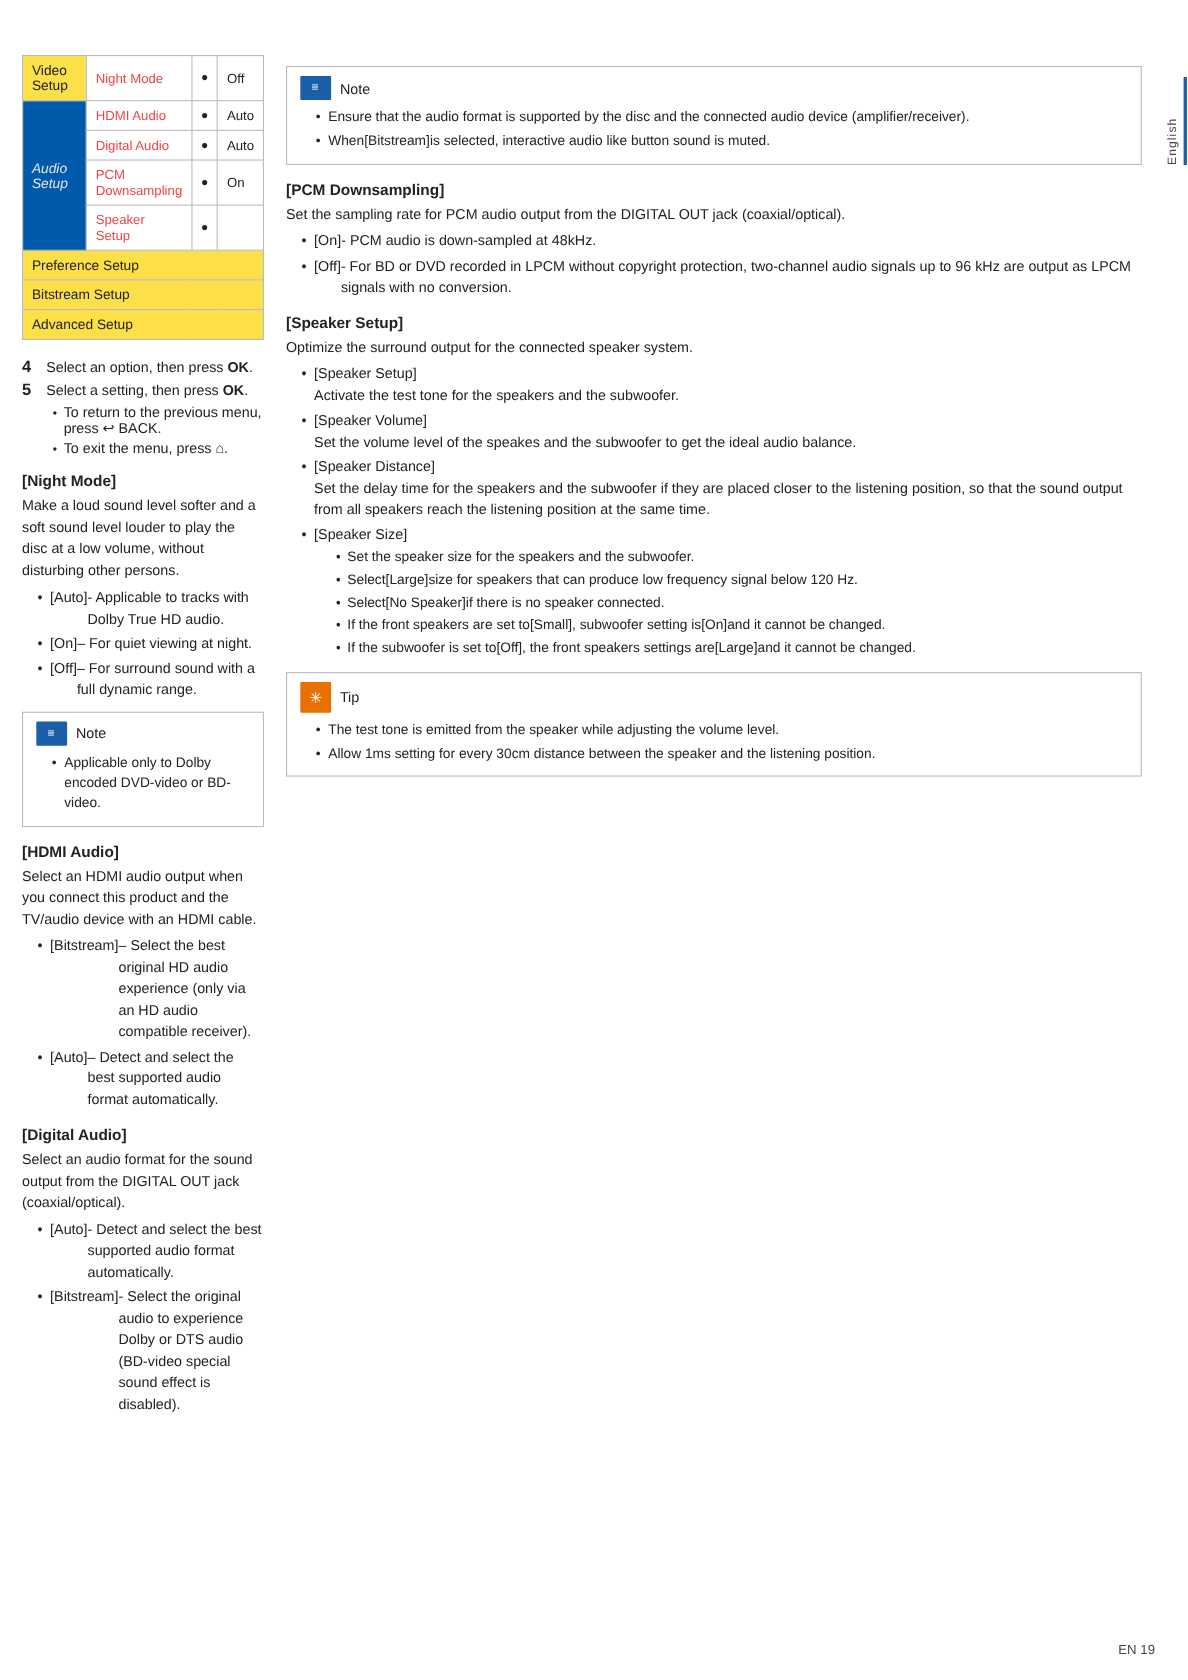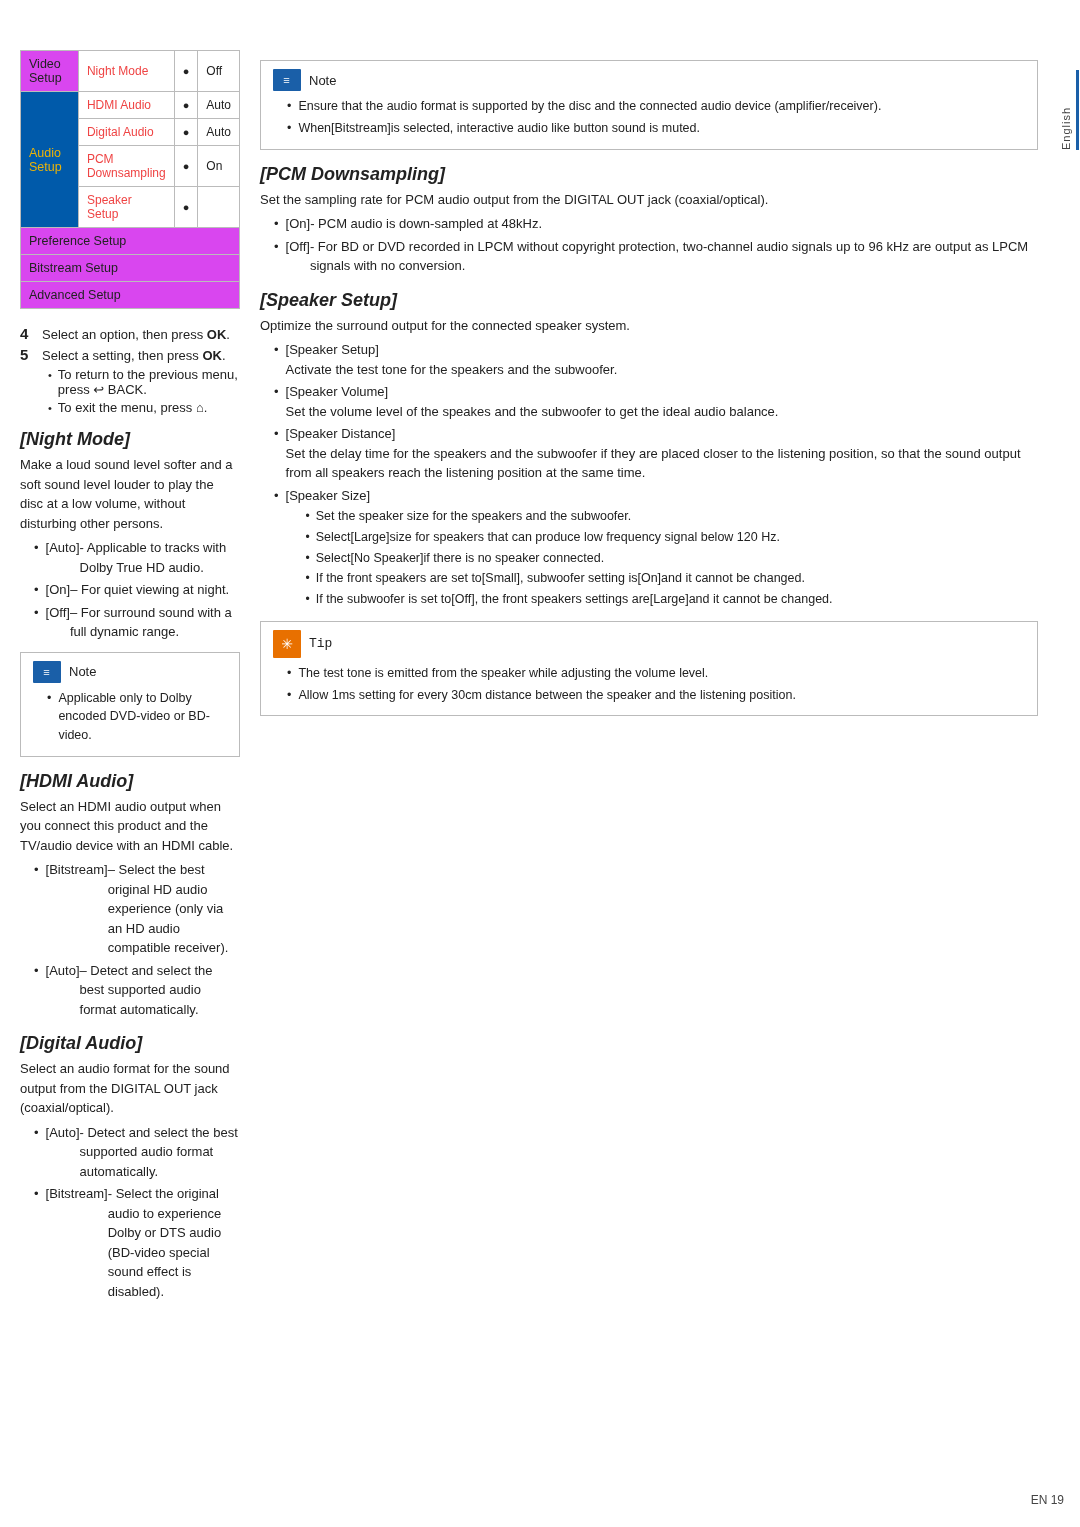--- a/index.html
+++ b/index.html
@@ -33,29 +33,30 @@
       font-size: 12.5px;
     }
 
     .menu-table td {
       border: 1px solid #bbb;
       padding: 6px 8px;
       vertical-align: middle;
     }
 
     .menu-table .menu-label {
-      background: #d946ef;
+      background: #fde047;
       color: #222;
       font-weight: normal;
       width: 110px;
     }
 
     .menu-table .menu-label.active {
       background: #005aaa;
-      color: #eab308;
+      color: #e5e5e5;
+      font-style: italic;
     }
 
     .menu-table .menu-item {
       color: #ef4444;
       font-size: 12px;
     }
 
     .menu-table .menu-dot {
       text-align: center;
       font-size: 11px;
@@ -118,23 +119,22 @@
     }
 
     .home-icon {
       display: inline-block;
       font-size: 13px;
     }
 
     
     .section-title {
       font-weight: bold;
-      font-size: 18px;
+      font-size: 14px;
       margin: 14px 0 5px 0;
-      font-style: italic;
     }
 
     .section-body {
       font-size: 13px;
       line-height: 1.5;
       margin-bottom: 5px;
     }
 
     .bullet-list {
       margin-left: 14px;
@@ -232,21 +232,20 @@
       height: 28px;
       background: #e87000;
       color: #fff;
       font-size: 14px;
       margin-right: 8px;
       border-radius: 1px;
     }
 
     .tip-title {
       font-size: 13px;
-      font-family: Liberation Mono, monospace;
     }
 
     .tip-list {
       margin-left: 14px;
     }
 
     .tip-list li {
       list-style: none;
       display: flex;
       align-items: baseline;
@@ -287,21 +286,21 @@
       letter-spacing: 1px;
       border-left: 3px solid #1a5fa8;
       padding-left: 4px;
       height: 80px;
     }
 
     
     .page-footer {
       position: absolute;
       bottom: 20px;
-      right: 16px;
+      right: 30px;
       font-size: 12px;
       color: #444;
     }
 
     b { font-weight: normal; }
 
     
     .sub-bullet-list {
       margin-left: 20px;
       margin-top: 2px;

